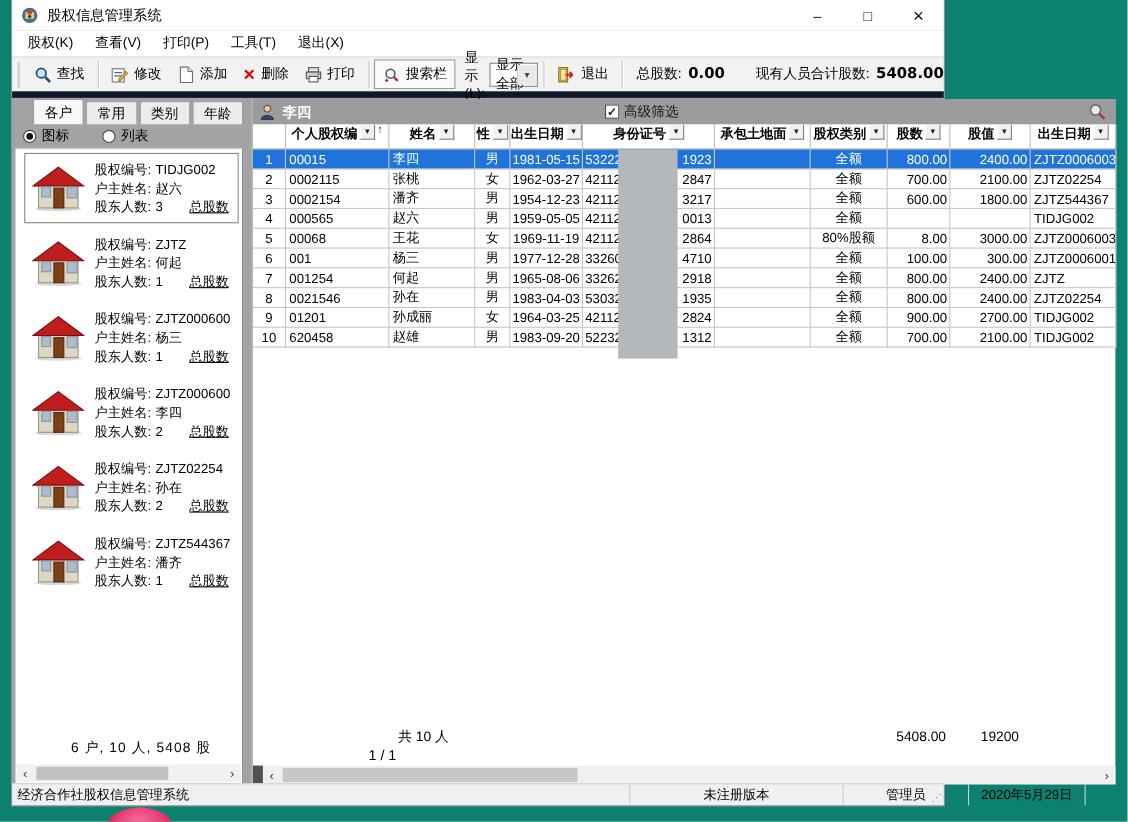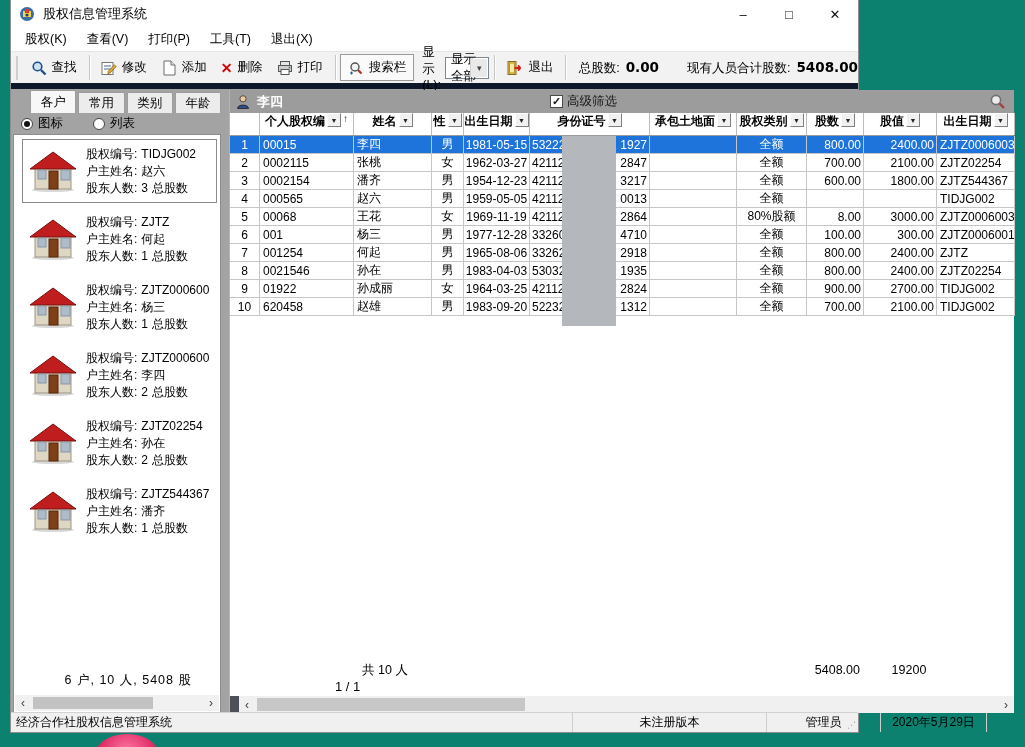--- a/index.html
+++ b/index.html
@@ -44,21 +44,21 @@
   .radio-row { height:21px; display:flex; align-items:center; padding-left:10px; gap:30px; font-size:12.5px; }
   .radio-opt { display:flex; align-items:center; }
   .radio { width:12px; height:12px; border:1px solid #444; border-radius:50%; background:#fff; position:relative; margin-right:5px; flex:0 0 12px; }
   .radio.on::after { content:""; position:absolute; inset:2px; border-radius:50%; background:#111; }
   .listbox { position:absolute; left:2px; right:2px; top:44px; bottom:0; background:#fff; border:1px solid #8c8c8c; overflow:hidden; }
   .entry { display:flex; align-items:center; height:64px; margin:4px 3px 4px 8px; border:1px solid transparent; padding-left:6px; }
   .entry.selected { border-color:#8a8a8a; }
   .house { flex:0 0 48px; }
   .entry-text { margin-left:9px; width:124px; font-size:12px; line-height:17px; white-space:nowrap; overflow:hidden; }
   .entry-line { display:flex; gap:4px; white-space:nowrap; }
-  .tot-label { margin-left:0; }
+  .tot-label { margin-left:20px;text-decoration:underline; }
   .sidebar-summary { position:absolute; right:28px; bottom:23px; font-size:12.5px; letter-spacing:1px; }
   .side-hscroll { position:absolute; left:1px; right:1px; bottom:1px; height:16px; background:#f1f1f1; display:flex; align-items:center; }
   .scroll-arrow { width:16px; text-align:center; color:#3c3c3c; font-size:12px; line-height:16px; }
   .side-thumb { width:120px; height:12px; background:#c2c2c2; margin-left:2px; }
   .side-spacer { flex:1; }
   
   .main { position:absolute; left:218px; top:90px; width:785px; height:623px; background:#fff; border-left:1px solid #b5b5b5; }
   .band { height:23px; background:#9c9c9c; display:flex; align-items:center; position:relative; color:#fff; font-weight:bold; font-size:13px; }
   .band-icon { margin:0 6px 0 5px; }
   .filter-group { position:absolute; left:320px; top:3px; display:flex; align-items:center; gap:4px; color:#141414; font-weight:normal; font-size:12.5px; }
@@ -481,21 +481,21 @@
     <div>
 
         <div class="trow grid selected">
           <div class="td c-center">1</div>
           <div class="td c-left">00015</div>
           <div class="td c-left">李四</div>
           <div class="td c-center">男</div>
           <div class="td c-center">1981-05-15</div>
           <div class="td c-id">
             <span>53222</span>
-            <span>1927</span>
+            <span>1923</span>
           </div>
           <div class="td c-left"></div>
           <div class="td c-center">全额</div>
           <div class="td c-right">800.00</div>
           <div class="td c-right">2400.00</div>
           <div class="td c-left">ZJTZ0006003</div>
         </div>
 
         <div class="trow grid">
           <div class="td c-center">2</div>
@@ -611,21 +611,21 @@
           </div>
           <div class="td c-left"></div>
           <div class="td c-center">全额</div>
           <div class="td c-right">800.00</div>
           <div class="td c-right">2400.00</div>
           <div class="td c-left">ZJTZ02254</div>
         </div>
 
         <div class="trow grid">
           <div class="td c-center">9</div>
-          <div class="td c-left">01922</div>
+          <div class="td c-left">01201</div>
           <div class="td c-left">孙成丽</div>
           <div class="td c-center">女</div>
           <div class="td c-center">1964-03-25</div>
           <div class="td c-id">
             <span>42112</span>
             <span>2824</span>
           </div>
           <div class="td c-left"></div>
           <div class="td c-center">全额</div>
           <div class="td c-right">900.00</div>

